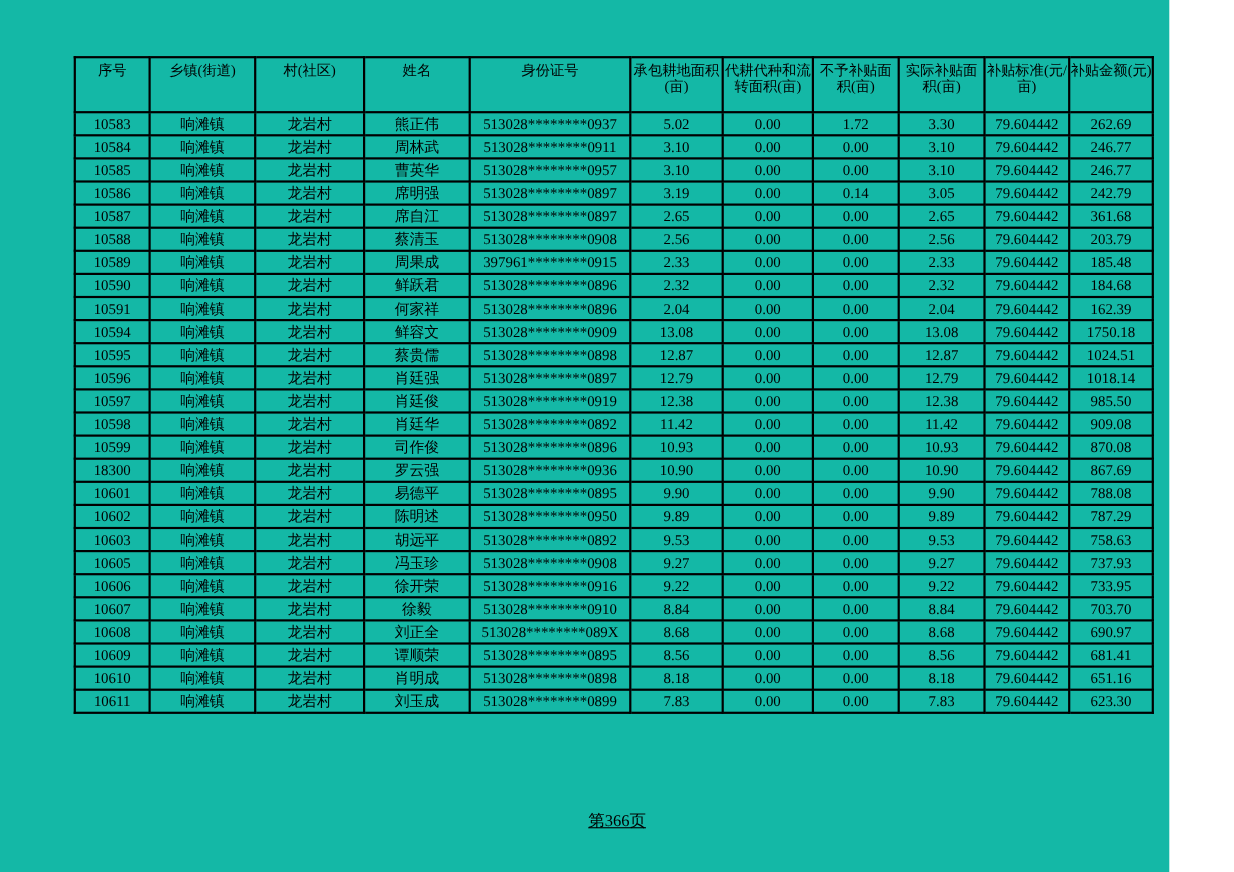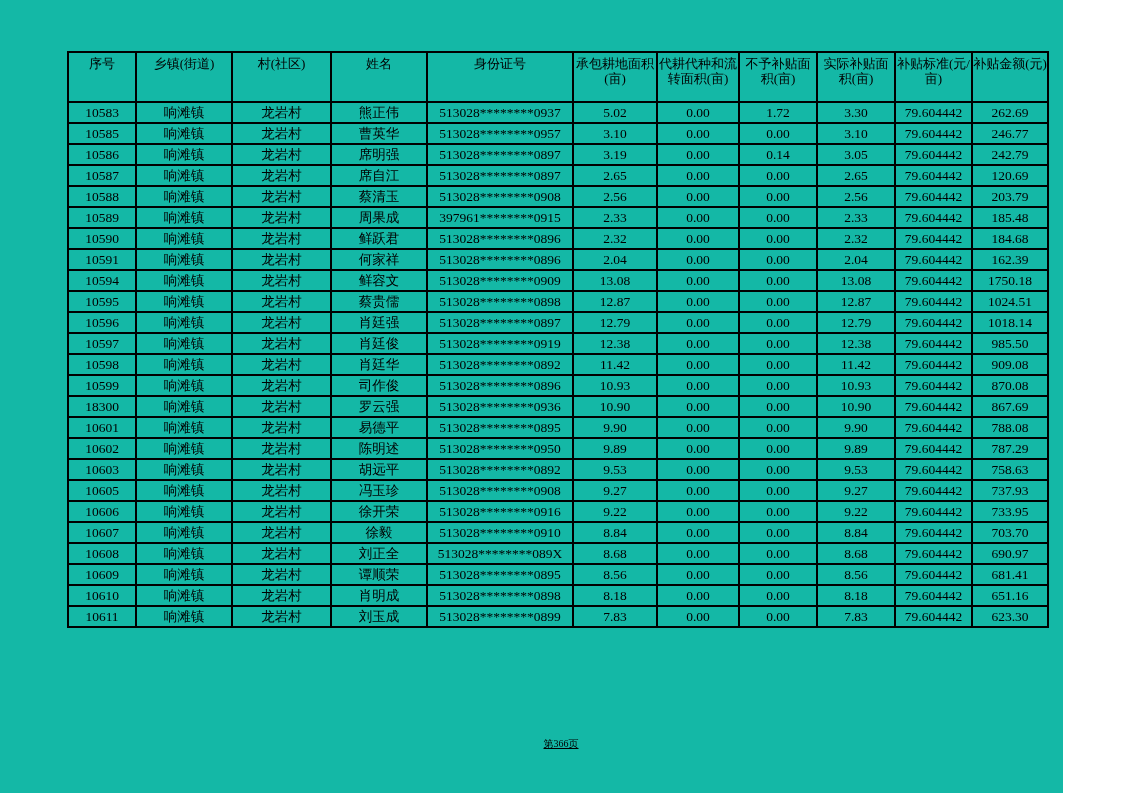--- a/index.html
+++ b/index.html
@@ -41,21 +41,21 @@
     line-height: 19px;
     vertical-align: middle;
     padding: 0 1px;
     white-space: nowrap;
   }
   .footer {
     position: absolute;
     left: 0; top: 737px;
     width: 1122px;
     text-align: center;
-    font-size: 10px;
+    font-size: 15px;
     text-decoration: underline;
   }
 </style>
 </head>
 <body>
 
 <div class="page">
 
   <table class="subsidy">
     <colgroup>
@@ -94,20 +94,33 @@
           <td>熊正伟</td>
           <td>513028********0937</td>
           <td>5.02</td>
           <td>0.00</td>
           <td>1.72</td>
           <td>3.30</td>
           <td>79.604442</td>
           <td>262.69</td>
         </tr>
         <tr>
+          <td>10584</td>
+          <td>响滩镇</td>
+          <td>龙岩村</td>
+          <td>周林武</td>
+          <td>513028********0911</td>
+          <td>3.10</td>
+          <td>0.00</td>
+          <td>0.00</td>
+          <td>3.10</td>
+          <td>79.604442</td>
+          <td>246.77</td>
+        </tr>
+        <tr>
           <td>10585</td>
           <td>响滩镇</td>
           <td>龙岩村</td>
           <td>曹英华</td>
           <td>513028********0957</td>
           <td>3.10</td>
           <td>0.00</td>
           <td>0.00</td>
           <td>3.10</td>
           <td>79.604442</td>
@@ -130,21 +143,21 @@
           <td>10587</td>
           <td>响滩镇</td>
           <td>龙岩村</td>
           <td>席自江</td>
           <td>513028********0897</td>
           <td>2.65</td>
           <td>0.00</td>
           <td>0.00</td>
           <td>2.65</td>
           <td>79.604442</td>
-          <td>120.69</td>
+          <td>361.68</td>
         </tr>
         <tr>
           <td>10588</td>
           <td>响滩镇</td>
           <td>龙岩村</td>
           <td>蔡清玉</td>
           <td>513028********0908</td>
           <td>2.56</td>
           <td>0.00</td>
           <td>0.00</td>

